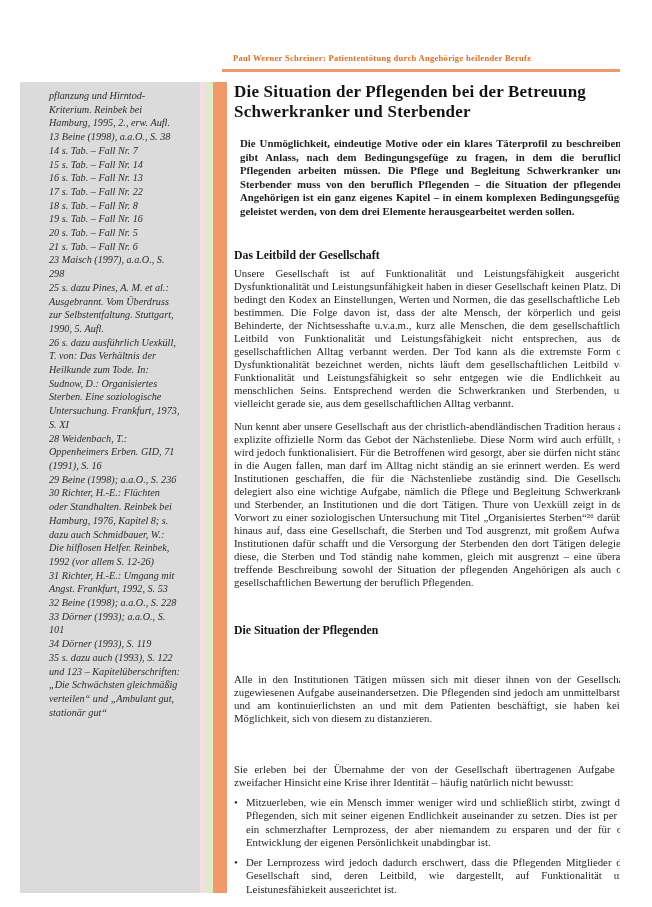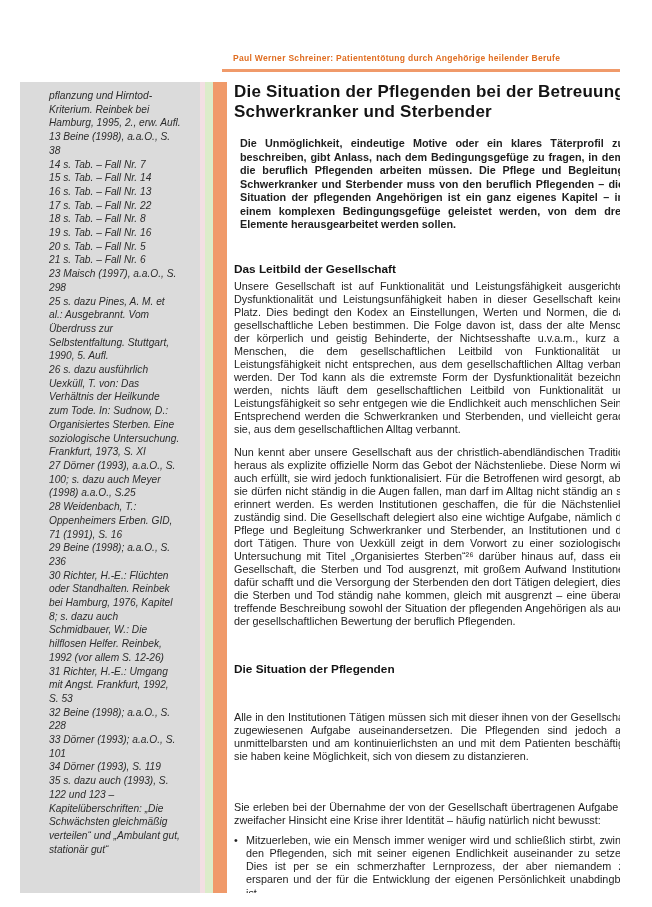--- a/index.html
+++ b/index.html
@@ -1,18 +1,18 @@
 <!DOCTYPE html>
 <html><head>
 <meta charset="utf-8">
 <style>
   html,body { margin:0; padding:0; background:#ffffff; }
   .page {
     position:relative; width:620px; height:907px; background:#ffffff;
-    font-family:Liberation Sans, sans-serif; overflow:hidden;
+    font-family:Liberation Serif, serif; overflow:hidden;
   }
 
   
   .running-head {
     position:absolute; left:233px; top:53px; width:400px;
     font-size:8.5px; font-weight:bold; letter-spacing:0.3px;
     color:#e06e22;
   }
   .head-rule {
     position:absolute; left:222px; top:69px; width:408px; height:3px;
@@ -82,21 +82,20 @@
     <p>15 s. Tab. – Fall Nr. 14</p>
     <p>16 s. Tab. – Fall Nr. 13</p>
     <p>17 s. Tab. – Fall Nr. 22</p>
     <p>18 s. Tab. – Fall Nr. 8</p>
     <p>19 s. Tab. – Fall Nr. 16</p>
     <p>20 s. Tab. – Fall Nr. 5</p>
     <p>21 s. Tab. – Fall Nr. 6</p>
     <p>23 Maisch (1997), a.a.O., S. 298</p>
     <p>25 s. dazu Pines, A. M. et al.: Ausgebrannt. Vom Überdruss zur Selbstentfaltung. Stuttgart, 1990, 5. Aufl.</p>
     <p>26 s. dazu ausführlich Uexküll, T. von: Das Verhältnis der Heilkunde zum Tode. In: Sudnow, D.: Organisiertes Sterben. Eine soziologische Untersuchung. Frankfurt, 1973, S. XI</p>
-    <p>27 Dörner (1993), a.a.O., S. 100; s. dazu auch Meyer (1998) a.a.O., S.25</p>
     <p>28 Weidenbach, T.: Oppenheimers Erben. GID, 71 (1991), S. 16</p>
     <p>29 Beine (1998); a.a.O., S. 236</p>
     <p>30 Richter, H.-E.: Flüchten oder Standhalten. Reinbek bei Hamburg, 1976, Kapitel 8; s. dazu auch Schmidbauer, W.: Die hilflosen Helfer. Reinbek, 1992 (vor allem S. 12-26)</p>
     <p>31 Richter, H.-E.: Umgang mit Angst. Frankfurt, 1992, S. 53</p>
     <p>32 Beine (1998); a.a.O., S. 228</p>
     <p>33 Dörner (1993); a.a.O., S. 101</p>
     <p>34 Dörner (1993), S. 119</p>
     <p>35 s. dazu auch (1993), S. 122 und 123 – Kapitelüberschriften: „Die Schwächsten gleichmäßig verteilen“ und „Ambulant gut, stationär gut“</p>
   </div>
 

